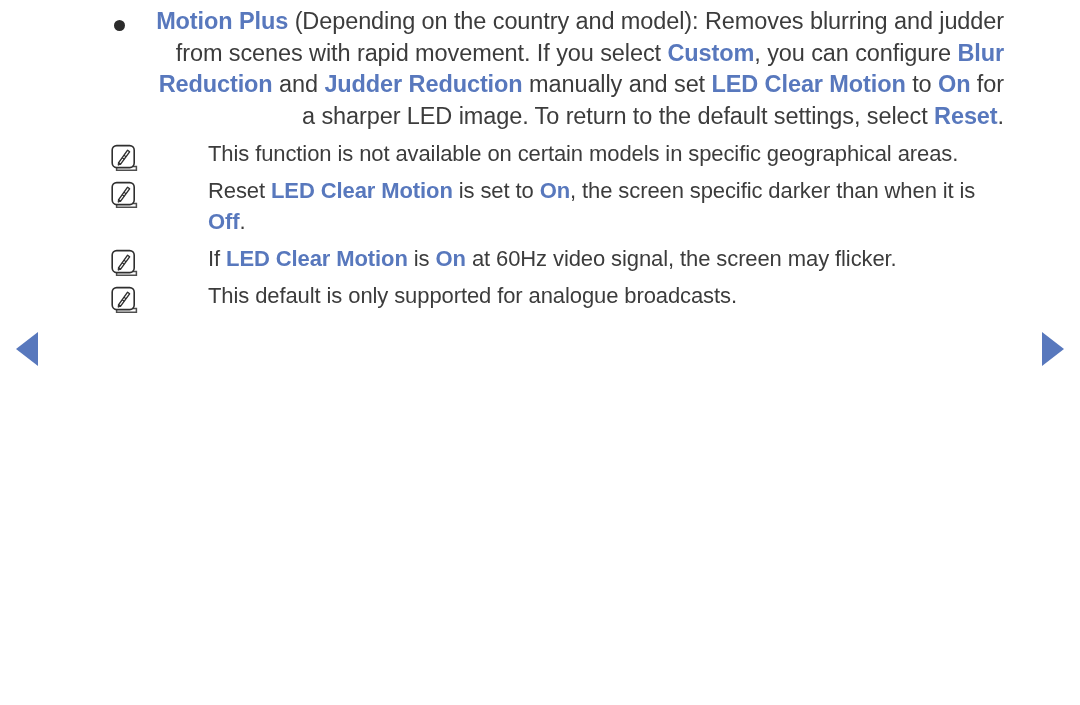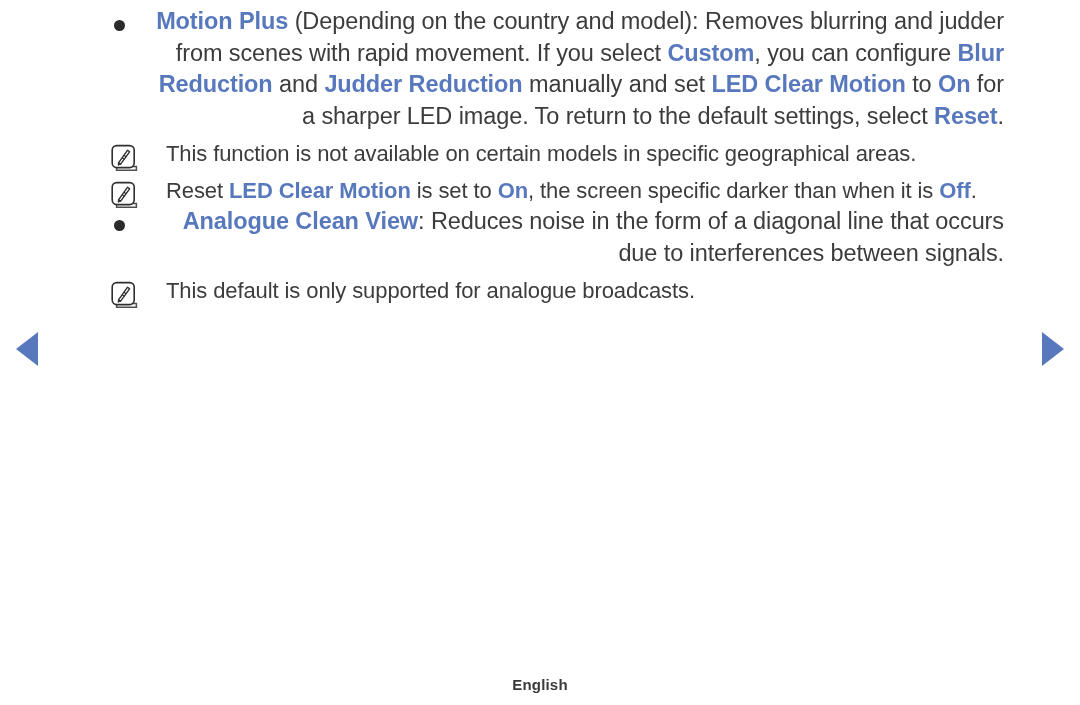--- a/index.html
+++ b/index.html
@@ -74,20 +74,21 @@
   .note-row {
     position: relative;
     padding-left: 62px;
     margin-top: 6px;
   }
   .note-text {
     font-size: 22px;
     line-height: 31px;
     color: #3c3c3c;
     letter-spacing: -0.1px;
+    margin-left: 42px;
   }
 
   
   .note-icon {
     position: absolute;
     left: 6px;
     top: 6px;
     width: 30px;
     height: 28px;
   }
@@ -149,36 +150,41 @@
             <svg viewBox="0 0 30 28" xmlns="http://www.w3.org/2000/svg">
               <rect x="2.2" y="1.6" width="22" height="22" rx="4.5" ry="4.5" fill="none" stroke="#2f2f2f" stroke-width="1.6"></rect>
               <path d="M8.5 18.8 L17.6 6.2 L19.6 7.8 L10.6 20.2 Z" fill="none" stroke="#2f2f2f" stroke-width="1.4" stroke-linejoin="round"></path>
               <path d="M12.2 13.8 L14.2 15.3 M14.0 11.3 L16.0 12.8" stroke="#2f2f2f" stroke-width="1.1"></path>
               <path d="M8.5 18.8 L10.6 20.2 L8.1 21.2 Z" fill="#2f2f2f" stroke="#2f2f2f" stroke-width="1"></path>
               <path d="M22.0 22.4 L26.4 22.4 L26.4 26.2 L6.6 26.2 L6.6 24.0" fill="none" stroke="#2f2f2f" stroke-width="1.5" stroke-opacity="0.85"></path>
             </svg>
           </span>
           <div class="note-text"><span class="">Reset </span><span class="kw">LED Clear Motion</span><span class=""> is set to </span><span class="kw">On</span><span class="">, the screen specific darker than when it is </span><span class="kw">Off</span><span class="">.</span></div>
         </div>
-        <div class="bullet-item">
-          <span class="bullet-dot"></span>
-          <div class="bullet-text"><span class="kw">Analogue Clean View</span><span class="">: Reduces noise in the form of a diagonal line that occurs due to interferences between signals.</span></div>
+        <div class="note-row">
+          <span class="note-icon">
+            <svg viewBox="0 0 30 28" xmlns="http://www.w3.org/2000/svg">
+              <rect x="2.2" y="1.6" width="22" height="22" rx="4.5" ry="4.5" fill="none" stroke="#2f2f2f" stroke-width="1.6"></rect>
+              <path d="M8.5 18.8 L17.6 6.2 L19.6 7.8 L10.6 20.2 Z" fill="none" stroke="#2f2f2f" stroke-width="1.4" stroke-linejoin="round"></path>
+              <path d="M12.2 13.8 L14.2 15.3 M14.0 11.3 L16.0 12.8" stroke="#2f2f2f" stroke-width="1.1"></path>
+              <path d="M8.5 18.8 L10.6 20.2 L8.1 21.2 Z" fill="#2f2f2f" stroke="#2f2f2f" stroke-width="1"></path>
+              <path d="M22.0 22.4 L26.4 22.4 L26.4 26.2 L6.6 26.2 L6.6 24.0" fill="none" stroke="#2f2f2f" stroke-width="1.5" stroke-opacity="0.85"></path>
+            </svg>
+          </span>
+          <div class="note-text"><span class="">If </span><span class="kw">LED Clear Motion</span><span class=""> is </span><span class="kw">On</span><span class=""> at 60Hz video signal, the screen may flicker.</span></div>
         </div>
         <div class="note-row">
           <span class="note-icon">
             <svg viewBox="0 0 30 28" xmlns="http://www.w3.org/2000/svg">
               <rect x="2.2" y="1.6" width="22" height="22" rx="4.5" ry="4.5" fill="none" stroke="#2f2f2f" stroke-width="1.6"></rect>
               <path d="M8.5 18.8 L17.6 6.2 L19.6 7.8 L10.6 20.2 Z" fill="none" stroke="#2f2f2f" stroke-width="1.4" stroke-linejoin="round"></path>
               <path d="M12.2 13.8 L14.2 15.3 M14.0 11.3 L16.0 12.8" stroke="#2f2f2f" stroke-width="1.1"></path>
               <path d="M8.5 18.8 L10.6 20.2 L8.1 21.2 Z" fill="#2f2f2f" stroke="#2f2f2f" stroke-width="1"></path>
               <path d="M22.0 22.4 L26.4 22.4 L26.4 26.2 L6.6 26.2 L6.6 24.0" fill="none" stroke="#2f2f2f" stroke-width="1.5" stroke-opacity="0.85"></path>
             </svg>
           </span>
           <div class="note-text"><span class="">This default is only supported for analogue broadcasts.</span></div>
         </div>
       </div>
   </div>
 
-  <div class="footer">
-    <span class="footer-label">English</span>
-  </div>
 
 </div>
 
 </body></html>

